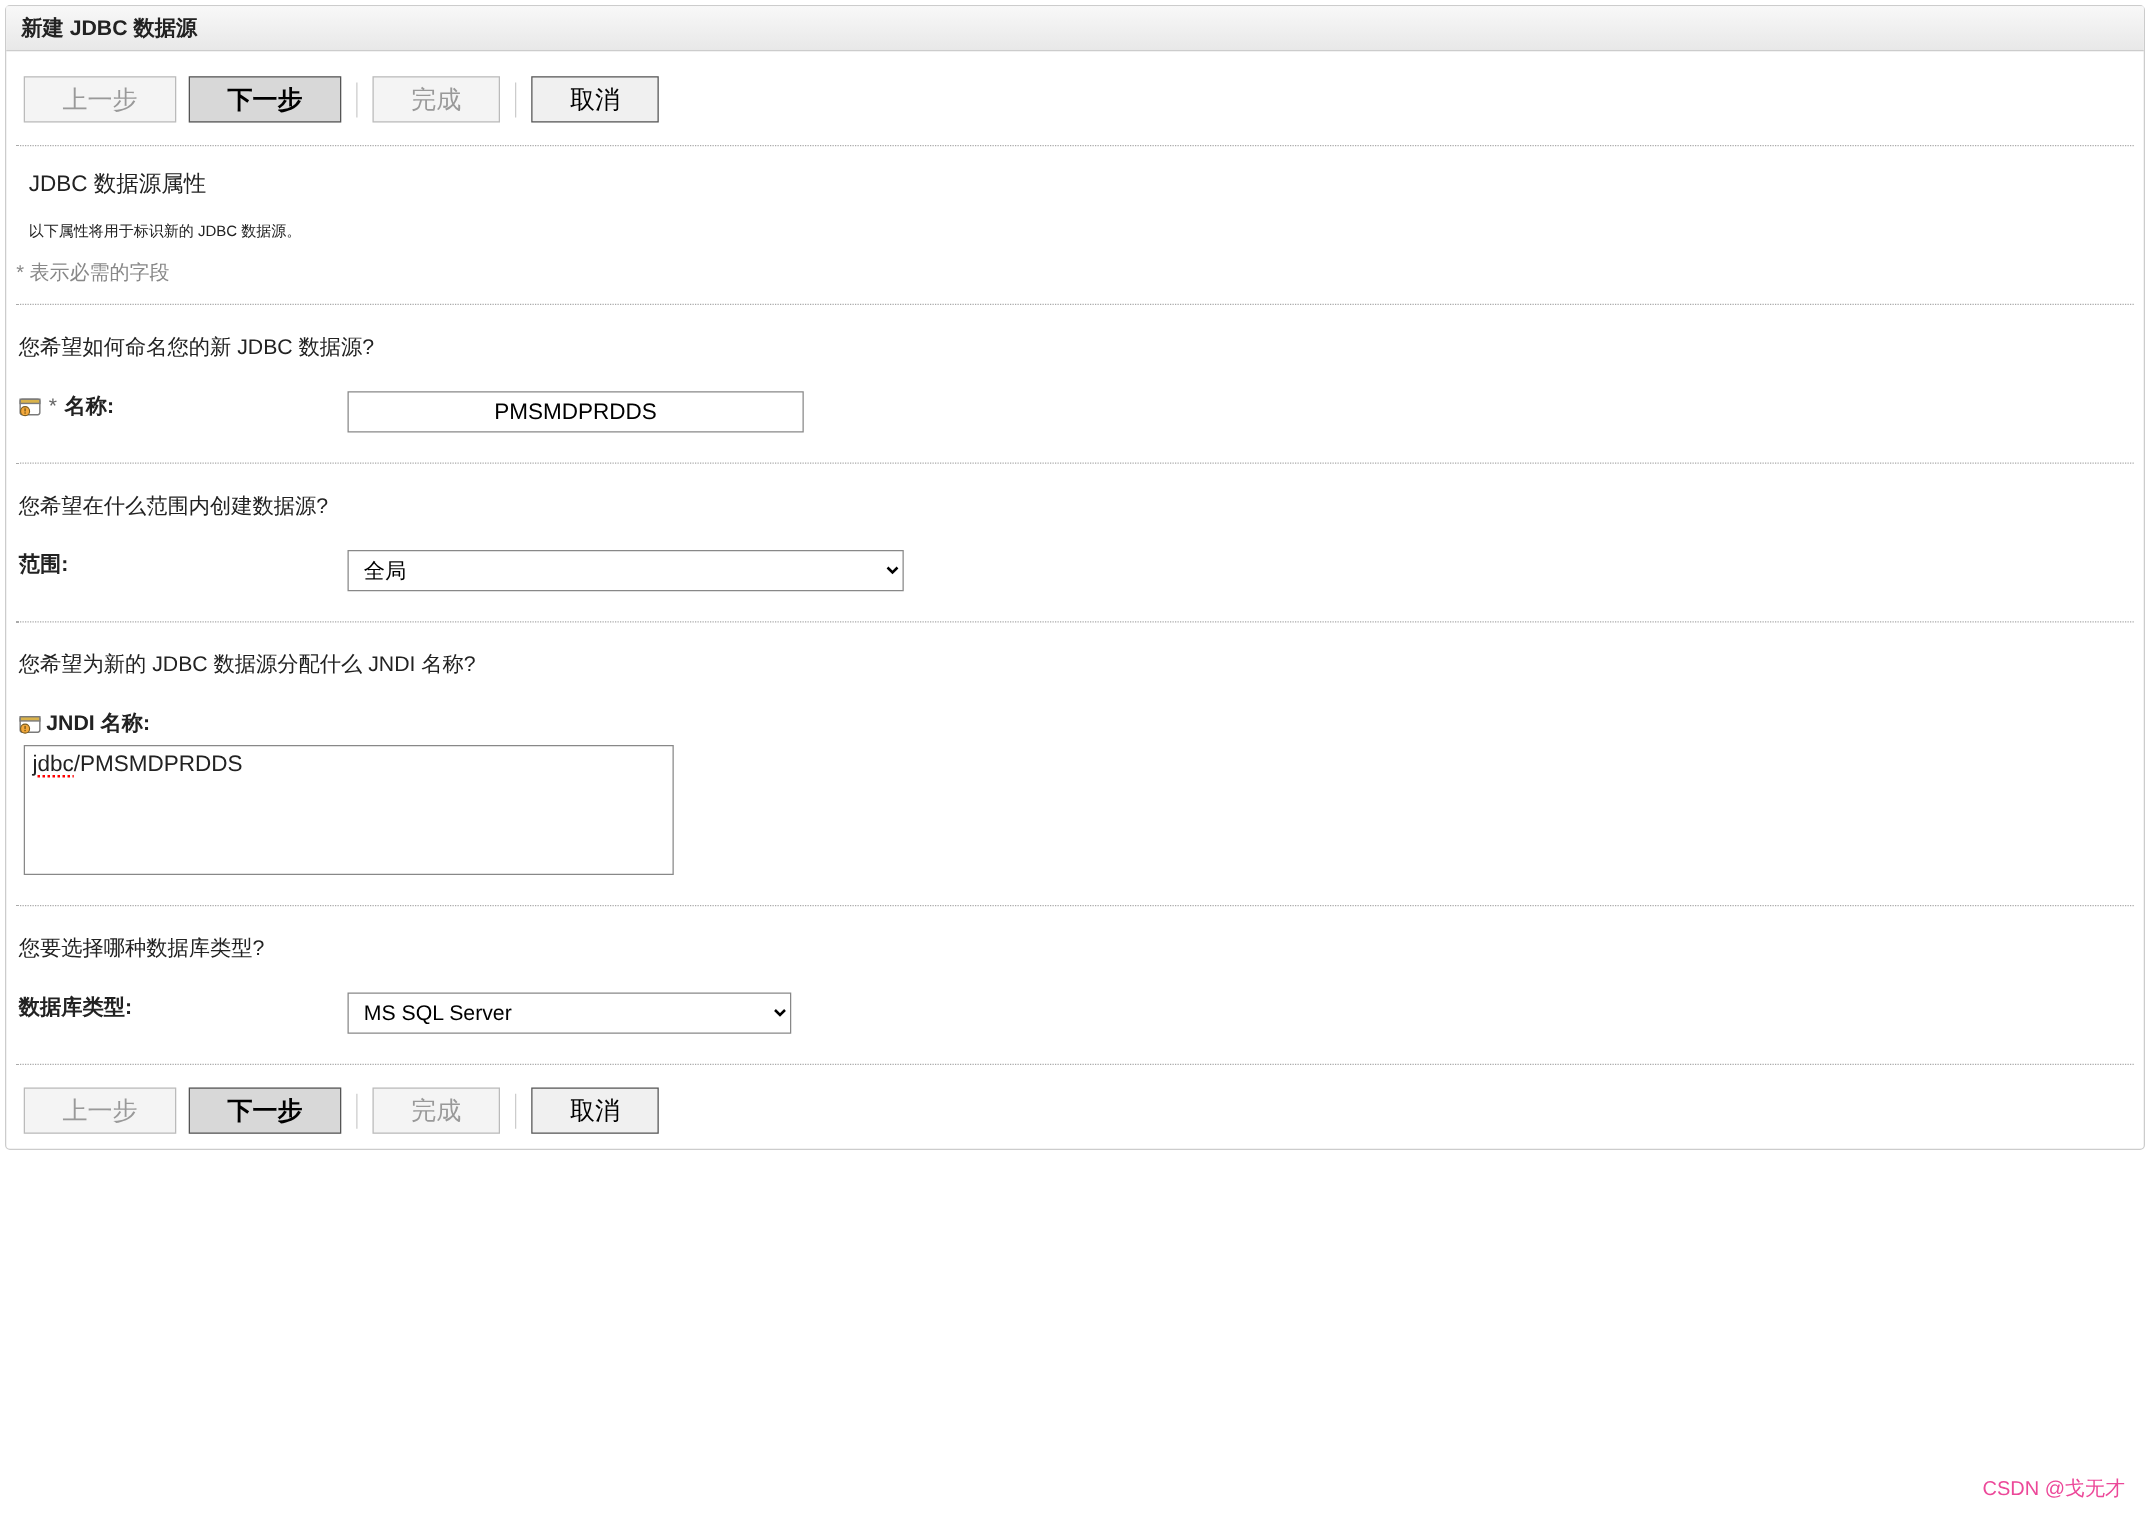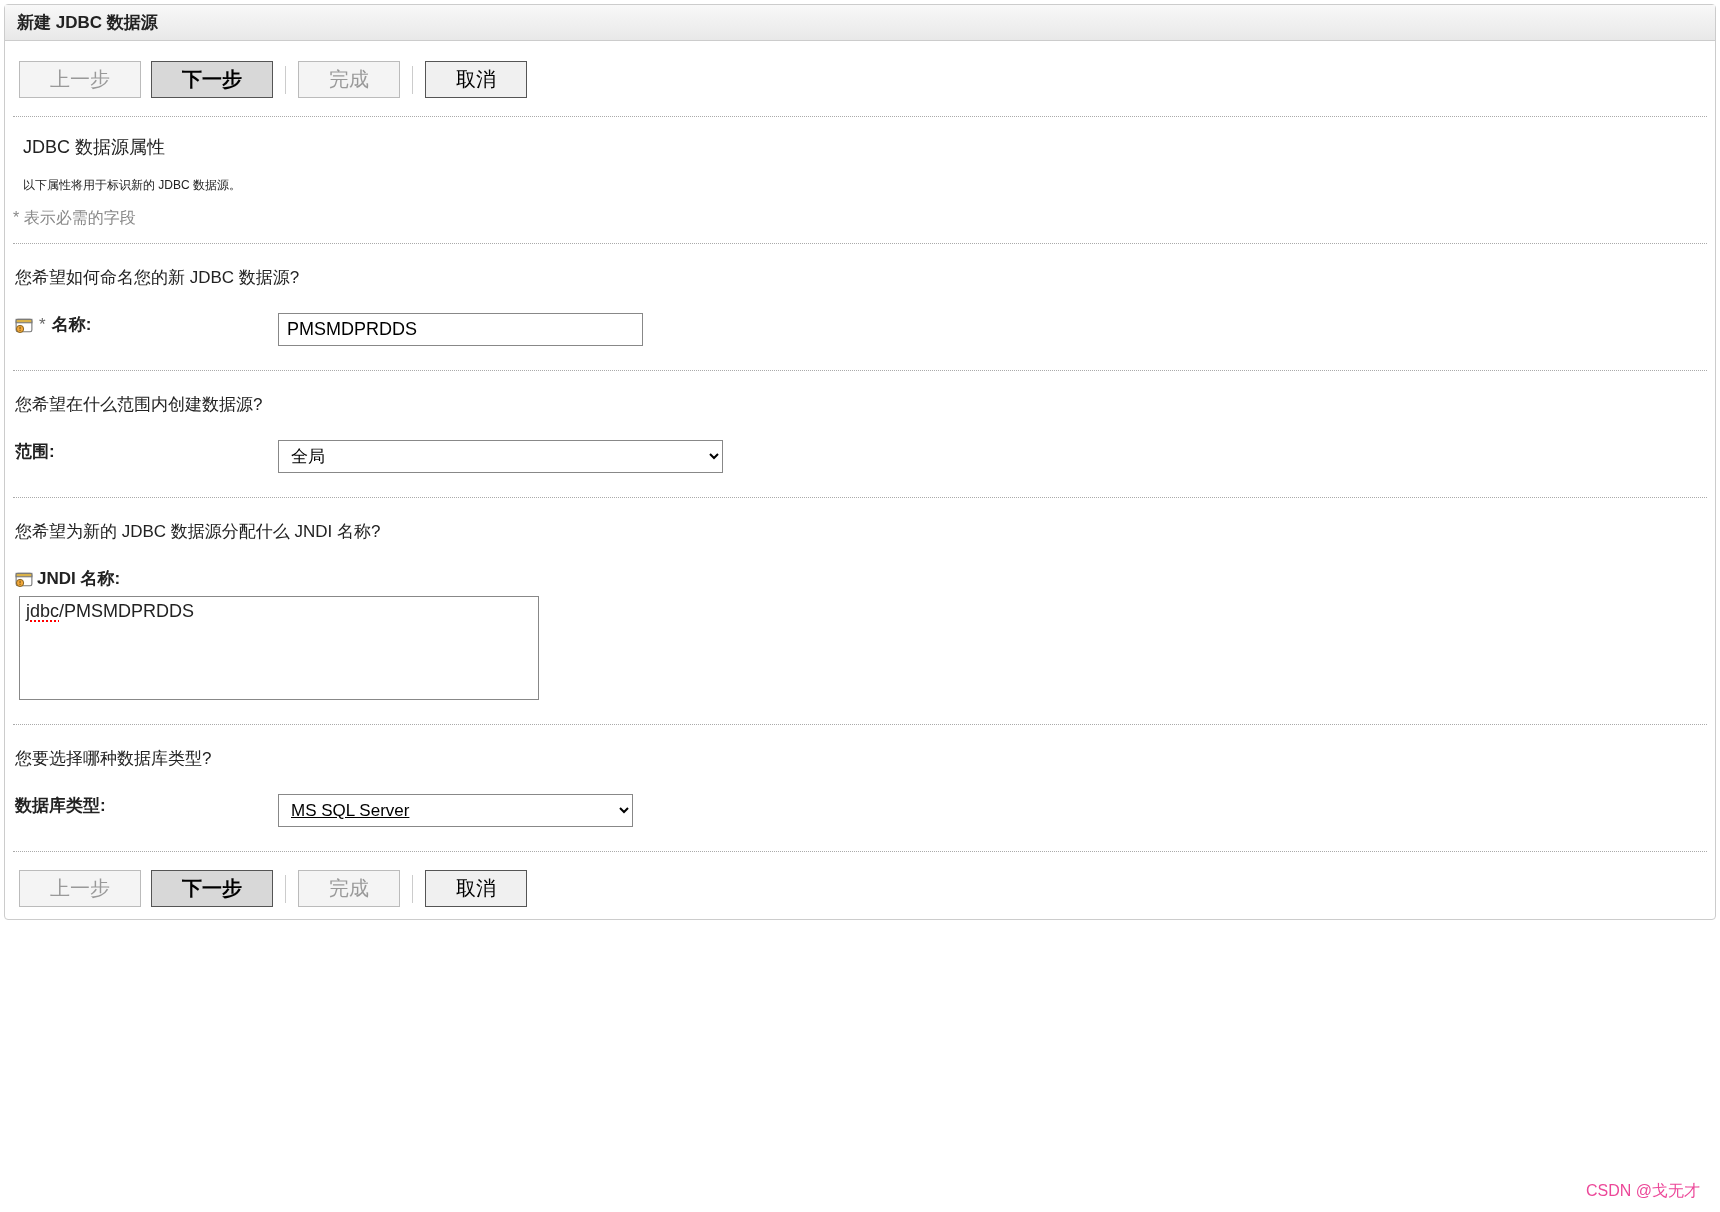--- a/index.html
+++ b/index.html
@@ -111,35 +111,35 @@
       height: 18px;
       font-size: 14px;
       line-height: 1;
     }
     .txt-input {
       width: 365px;
       font-size: 18px;
       padding: 5px 8px;
       border: 1px solid #888;
       font-family: Arial, sans-serif;
+      text-align: center;
     }
     .sel-scope {
       width: 445px;
       font-size: 17px;
       padding: 5px 8px;
       border: 1px solid #888;
       background: #fff;
     }
     .sel-db {
       width: 355px;
       font-size: 17px;
       padding: 5px 8px;
       border: 1px solid #888;
       background: #fff;
-      text-decoration: underline;
     }
     .jndi-label-row {
       display: flex;
       align-items: center;
       gap: 4px;
       font-weight: bold;
       font-size: 17px;
       margin-bottom: 6px;
       padding-left: 2px;
     }

